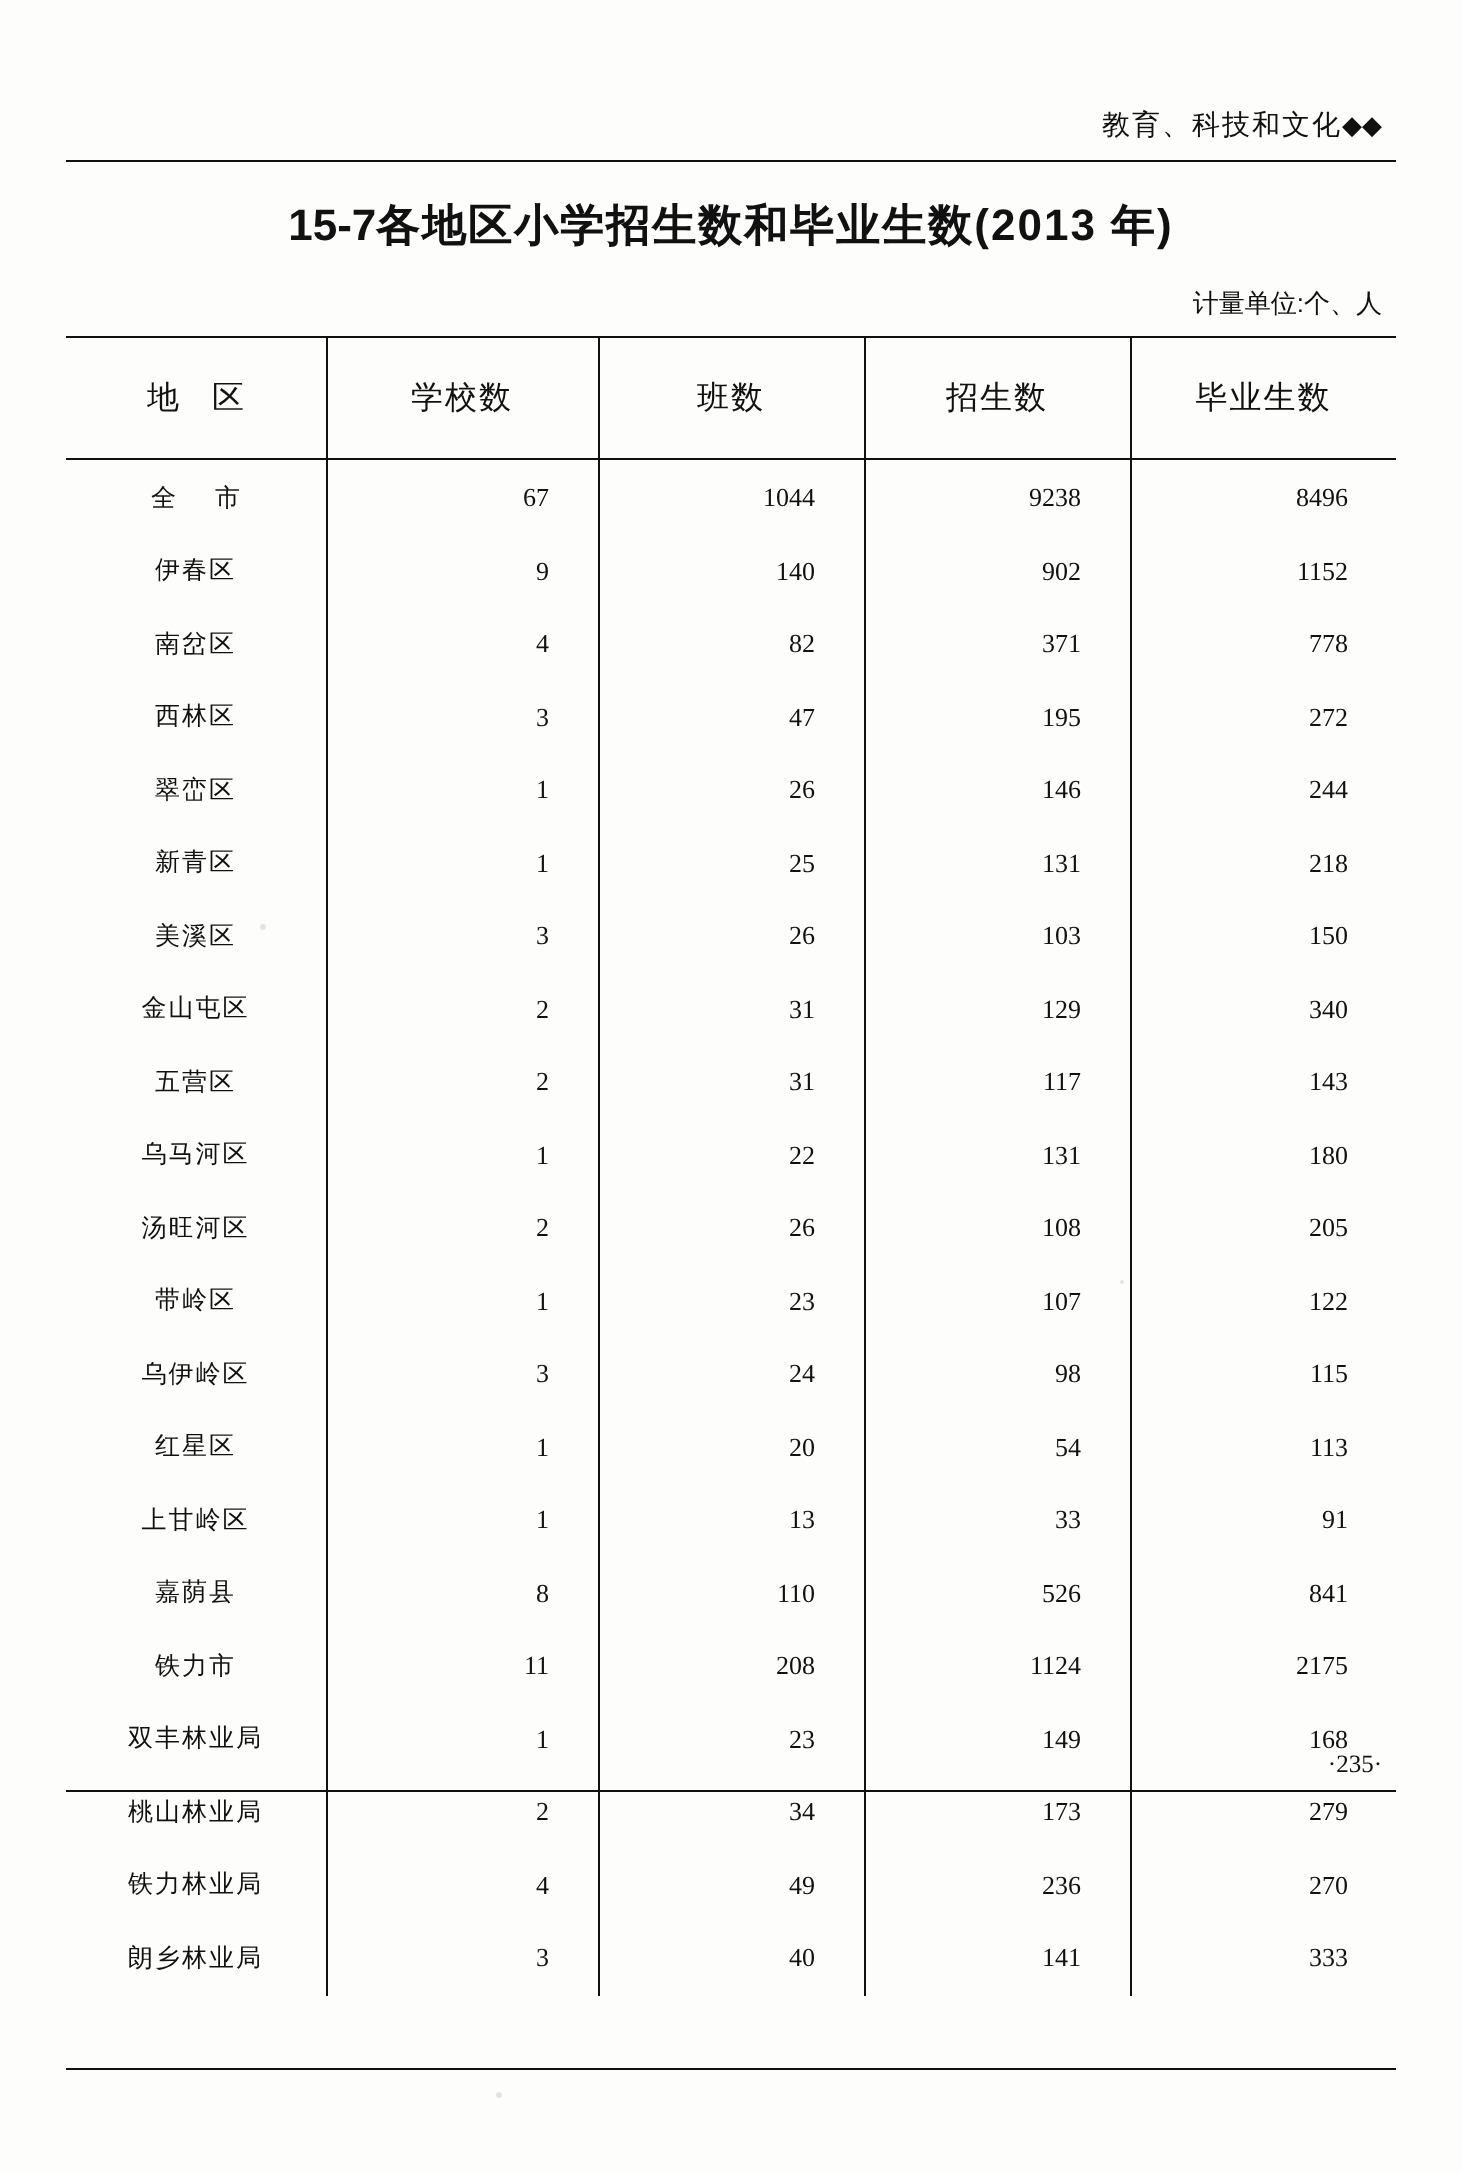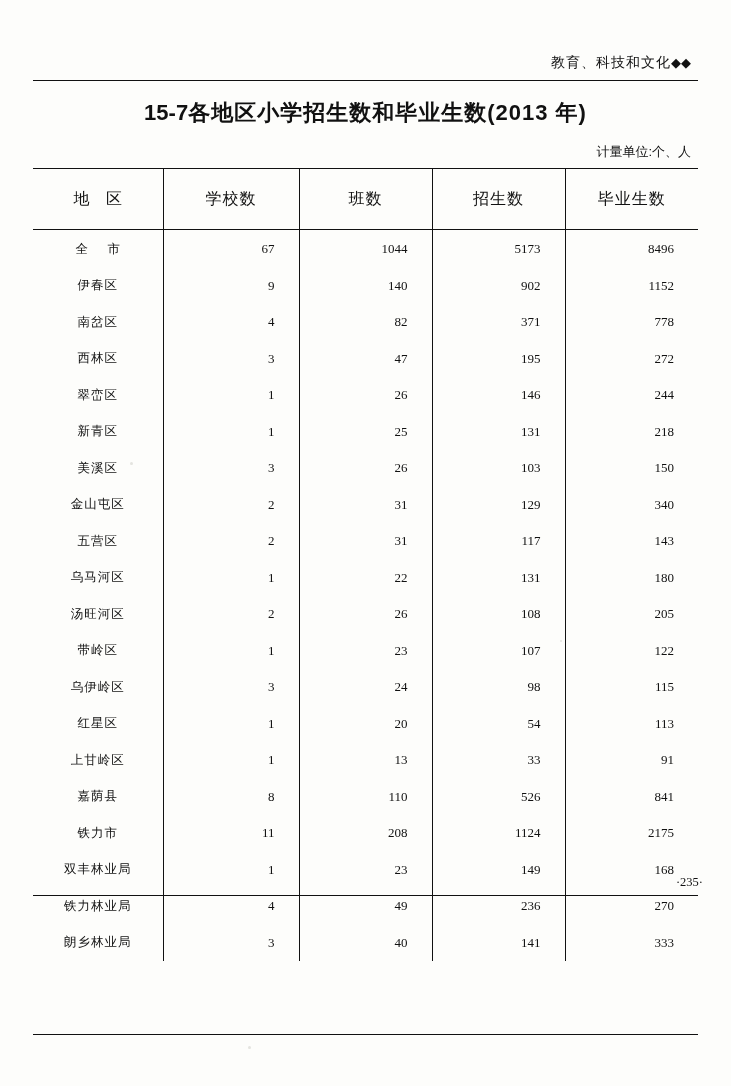--- a/index.html
+++ b/index.html
@@ -132,21 +132,21 @@
   .footer-rule {
     position: absolute;
     left: 33px;
     width: 665px;
     bottom: 30px;
     height: 0;
     border-top: 1.2px solid #111;
   }
   .page-number {
     position: absolute;
-    right: 28px;
+    right: 40px;
     bottom: 36px;
     font-size: 12.5px;
     font-family: "Liberation Serif", "DejaVu Serif", serif;
   }
   
   .speck {
     position: absolute;
     background: #cfcfc9;
     border-radius: 50%;
     opacity: .55;
@@ -184,21 +184,21 @@
         <th>班数</th>
         <th>招生数</th>
         <th>毕业生数</th>
       </tr>
     </thead>
     <tbody id="table-body">
         <tr class="total">
           <td class="">全  市</td>
           <td class="num">67</td>
           <td class="num">1044</td>
-          <td class="num">5173</td>
+          <td class="num">9238</td>
           <td class="num">8496</td>
         </tr>
         <tr>
           <td class="">伊春区</td>
           <td class="num">9</td>
           <td class="num">140</td>
           <td class="num">902</td>
           <td class="num">1152</td>
         </tr>
         <tr>
@@ -307,20 +307,27 @@
           <td class="num">2175</td>
         </tr>
         <tr>
           <td class="">双丰林业局</td>
           <td class="num">1</td>
           <td class="num">23</td>
           <td class="num">149</td>
           <td class="num">168</td>
         </tr>
         <tr>
+          <td class="">桃山林业局</td>
+          <td class="num">2</td>
+          <td class="num">34</td>
+          <td class="num">173</td>
+          <td class="num">279</td>
+        </tr>
+        <tr>
           <td class="">铁力林业局</td>
           <td class="num">4</td>
           <td class="num">49</td>
           <td class="num">236</td>
           <td class="num">270</td>
         </tr>
         <tr>
           <td class="">朗乡林业局</td>
           <td class="num">3</td>
           <td class="num">40</td>

